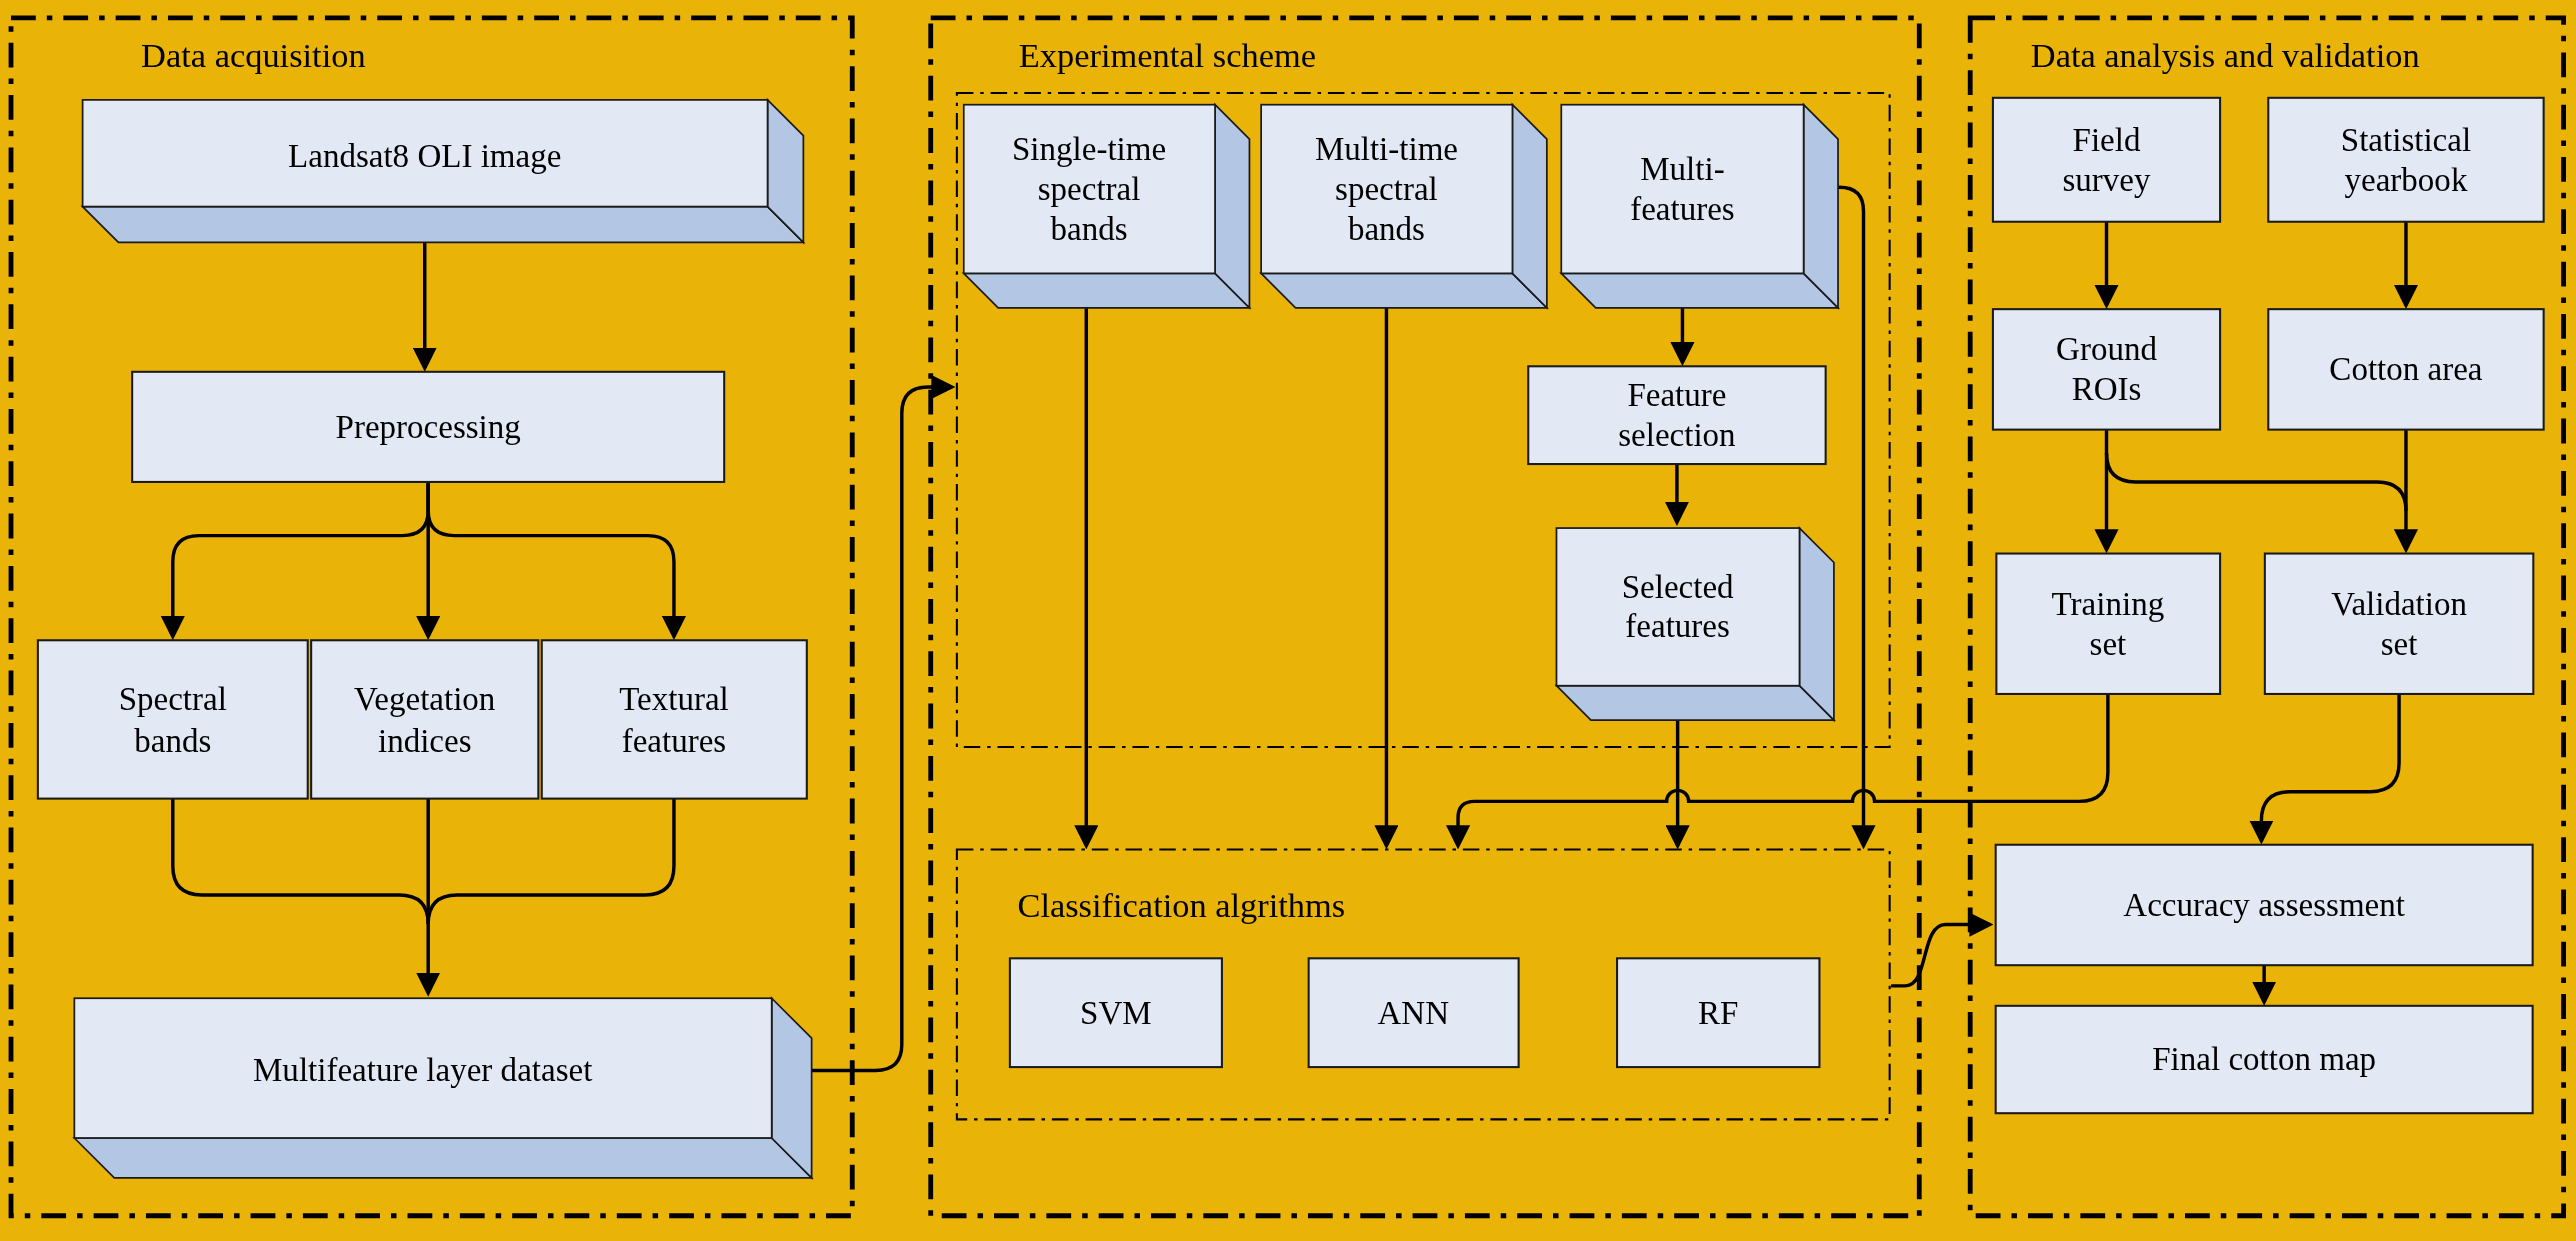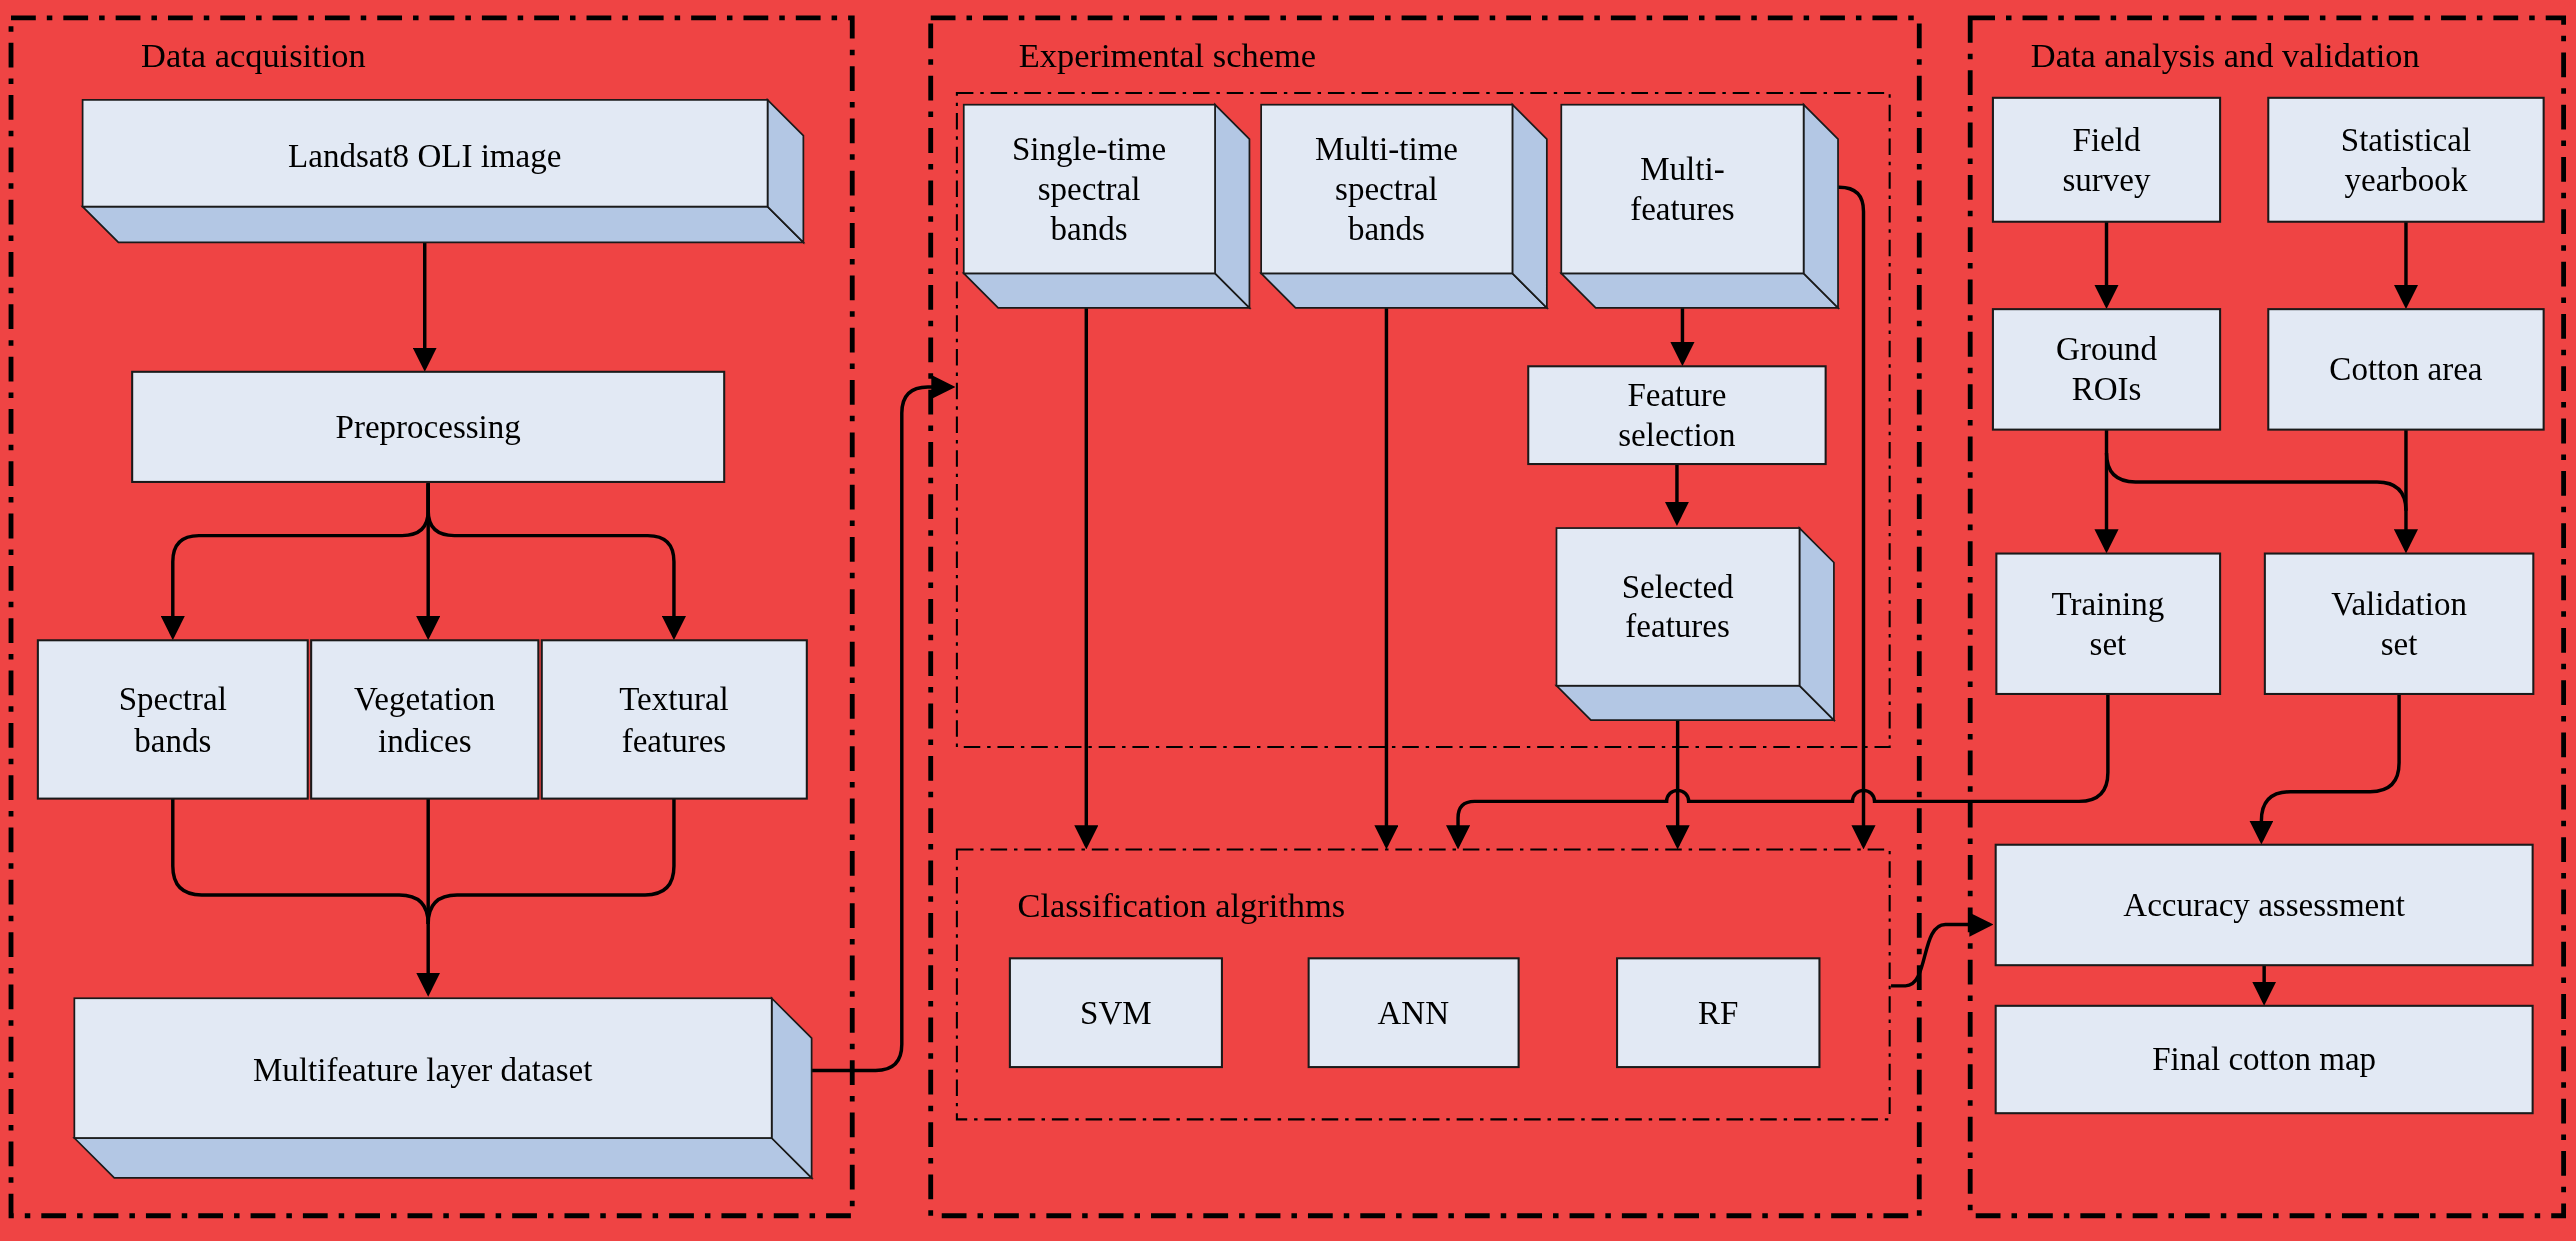--- a/index.html
+++ b/index.html
@@ -1,17 +1,17 @@
 <!DOCTYPE html>
 <html style="font-size:11px"><head>
 <meta charset="utf-8">
 <style>
   html,body{margin:0;padding:0;background:#ffffff;}
   body{width:2576px;height:1242px;}
-  .stage{position:relative;width:2576px;height:1242px;background:#ef4444;overflow:hidden;}
+  .stage{position:relative;width:2576px;height:1242px;background:#eab308;overflow:hidden;}
   svg{position:absolute;left:0;top:0;}
   .t{font-family:"Liberation Serif","DejaVu Serif",serif;font-size:48px;fill:#000000;}
   .tc{text-anchor:middle;dominant-baseline:central;}
   .ttl{font-family:"Liberation Serif","DejaVu Serif",serif;font-size:50px;fill:#000000;}
   .box2d{stroke:#1a1a1a;stroke-width:3;}
   .box3d{stroke:#1a1a1a;stroke-width:2.5;}
   .frame-outer{fill:none;stroke:#000000;stroke-width:7;stroke-dasharray:36 16 8 16;}
   .frame-inner{fill:none;stroke:#000000;stroke-width:3;stroke-dasharray:24 10 5 10;}
   .flow{fill:none;stroke:#000000;stroke-width:5;marker-end:url(#arw);}
   .flown{fill:none;stroke:#000000;stroke-width:5;}

